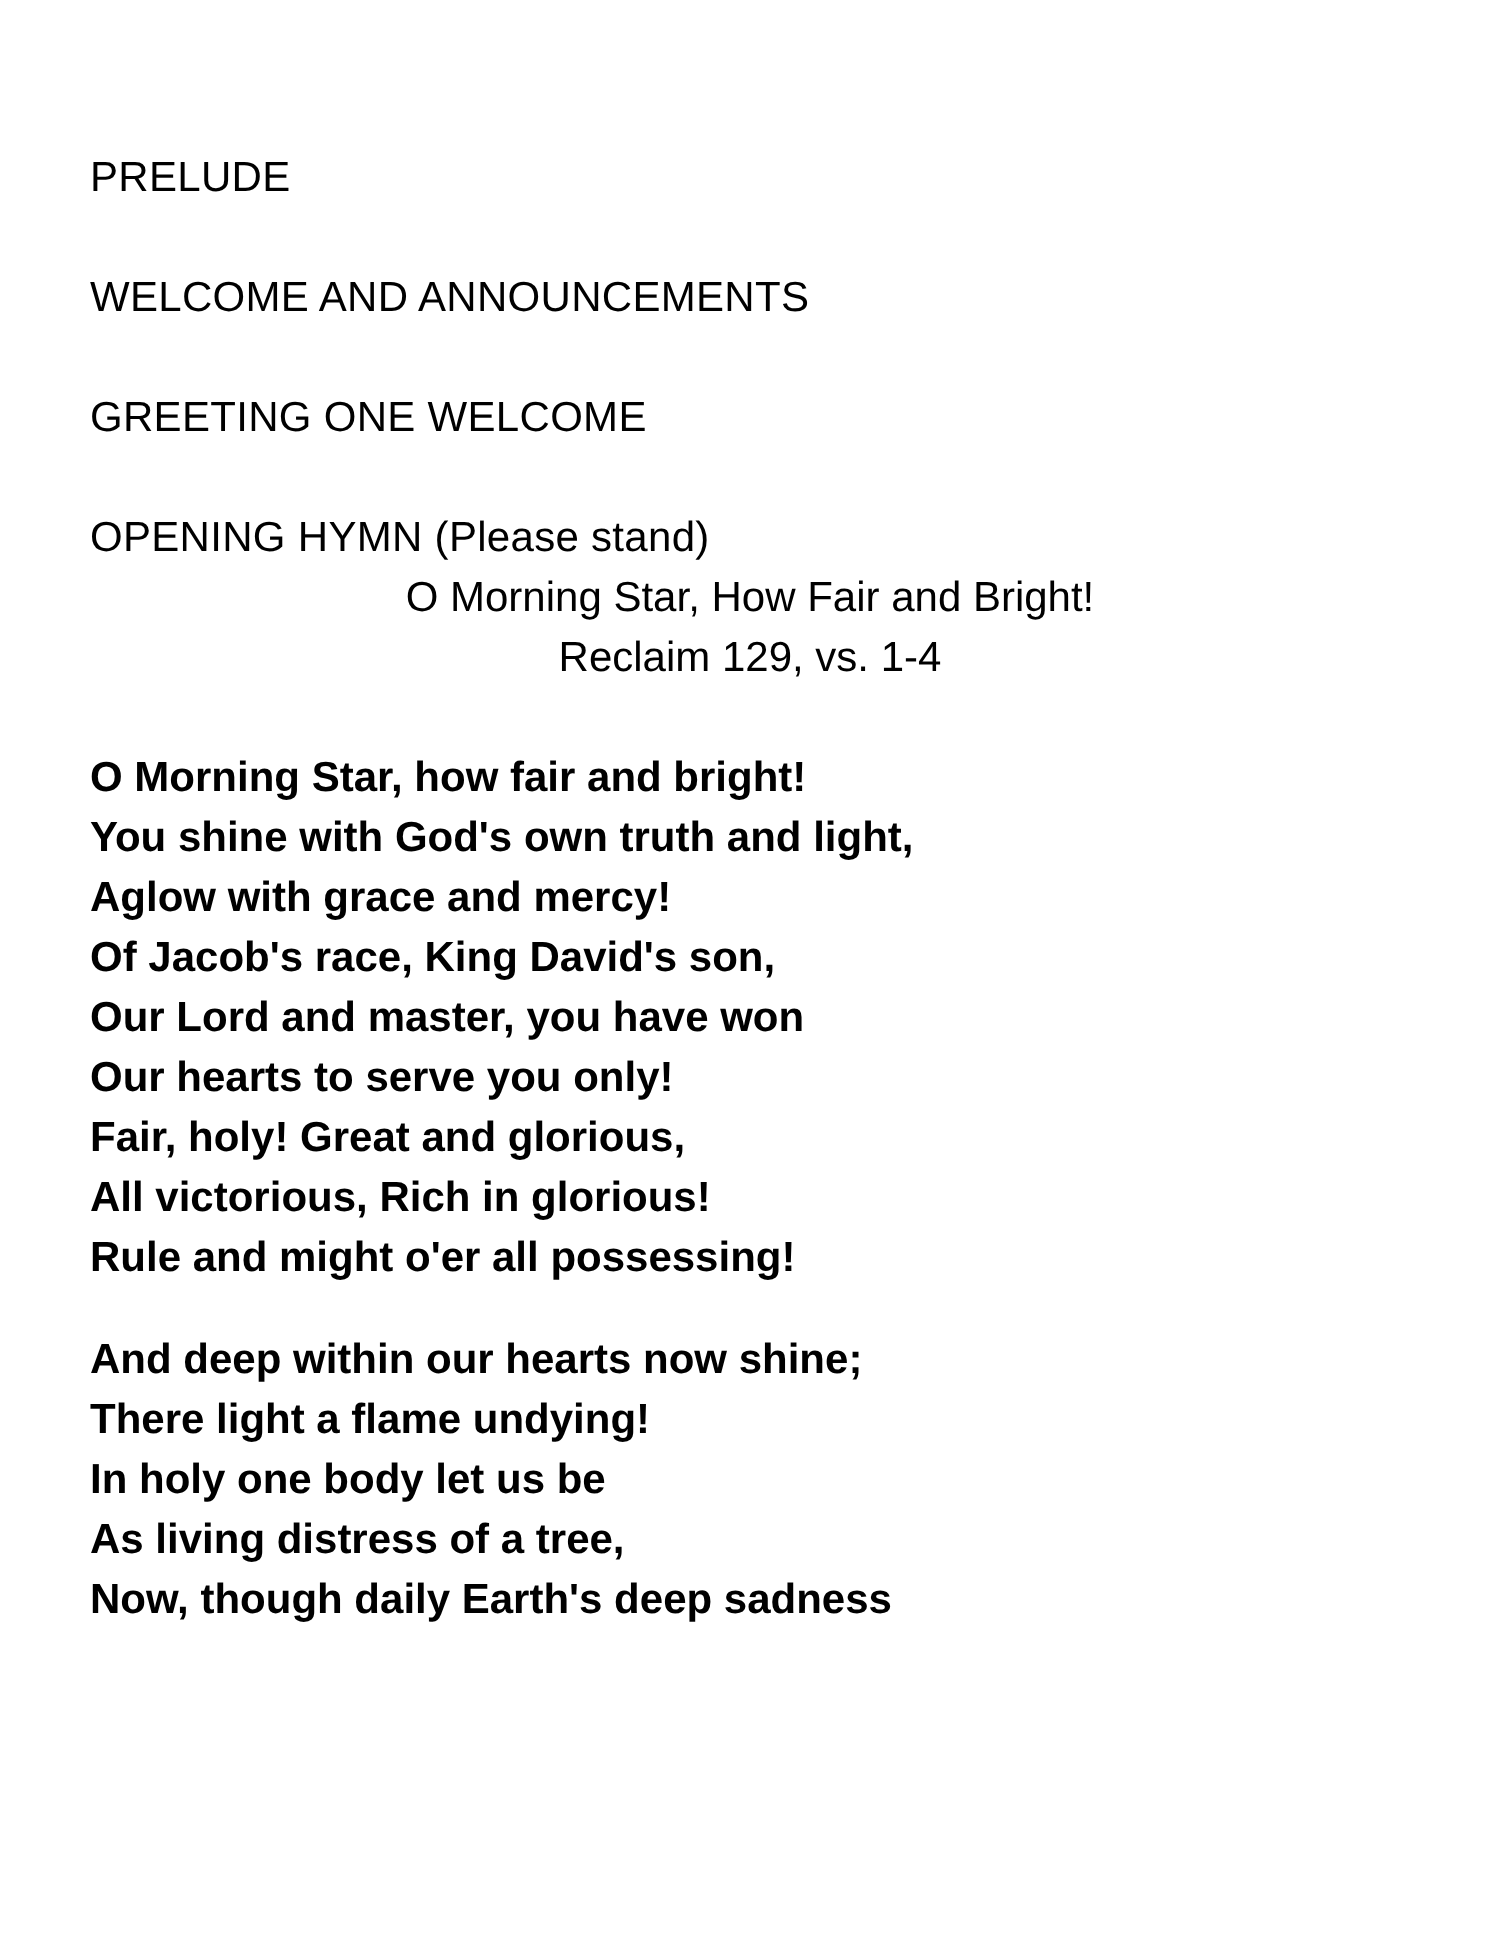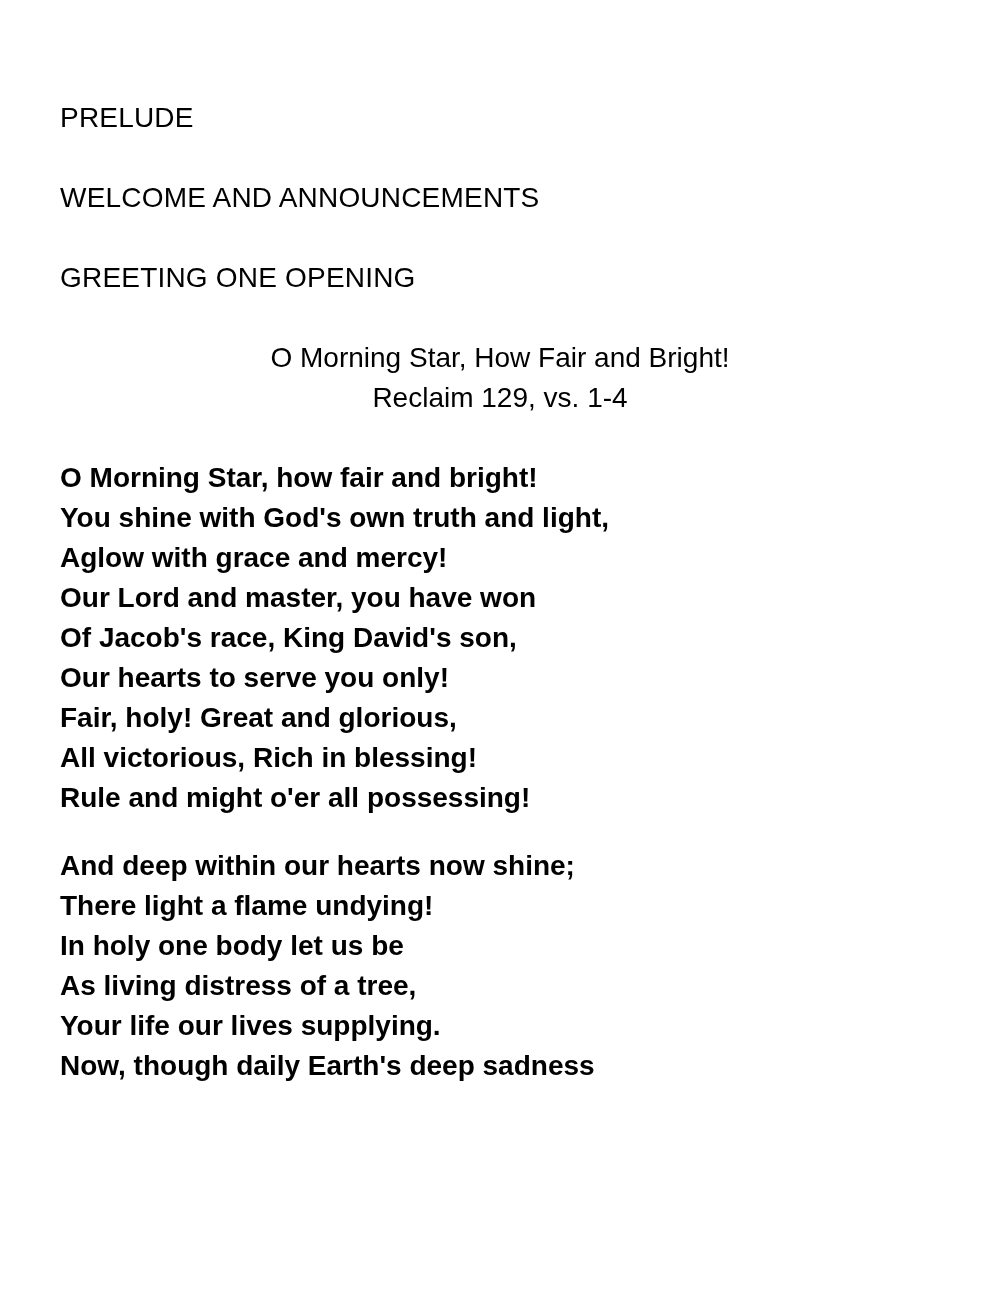--- a/index.html
+++ b/index.html
@@ -54,42 +54,42 @@
 </head>
 <body>
 
 <div class="page">
   <div class="content">
 
     <p class="order-item">PRELUDE</p>
 
     <p class="order-item">WELCOME AND ANNOUNCEMENTS</p>
 
-    <p class="order-item">GREETING ONE OPENING</p>
+    <p class="order-item">GREETING ONE WELCOME</p>
 
+    <p class="order-item no-gap">OPENING HYMN (Please stand)</p>
 
     <p class="hymn-title-line">O Morning Star, How Fair and Bright!</p>
 
     <p class="hymn-ref-line">Reclaim 129, vs. 1-4</p>
 
     <div class="hymn-stanza first">
         <div class="verse-line">O Morning Star, how fair and bright!</div>
         <div class="verse-line">You shine with God's own truth and light,</div>
         <div class="verse-line">Aglow with grace and mercy!</div>
+        <div class="verse-line">Of Jacob's race, King David's son,</div>
         <div class="verse-line">Our Lord and master, you have won</div>
-        <div class="verse-line">Of Jacob's race, King David's son,</div>
         <div class="verse-line">Our hearts to serve you only!</div>
         <div class="verse-line">Fair, holy! Great and glorious,</div>
-        <div class="verse-line">All victorious, Rich in blessing!</div>
+        <div class="verse-line">All victorious, Rich in glorious!</div>
         <div class="verse-line">Rule and might o'er all possessing!</div>
       </div>
 
     <div class="hymn-stanza second">
         <div class="verse-line">And deep within our hearts now shine;</div>
         <div class="verse-line">There light a flame undying!</div>
         <div class="verse-line">In holy one body let us be</div>
         <div class="verse-line">As living distress of a tree,</div>
-        <div class="verse-line">Your life our lives supplying.</div>
         <div class="verse-line">Now, though daily Earth's deep sadness</div>
       </div>
 
   </div>
 </div>
 
 </body></html>

